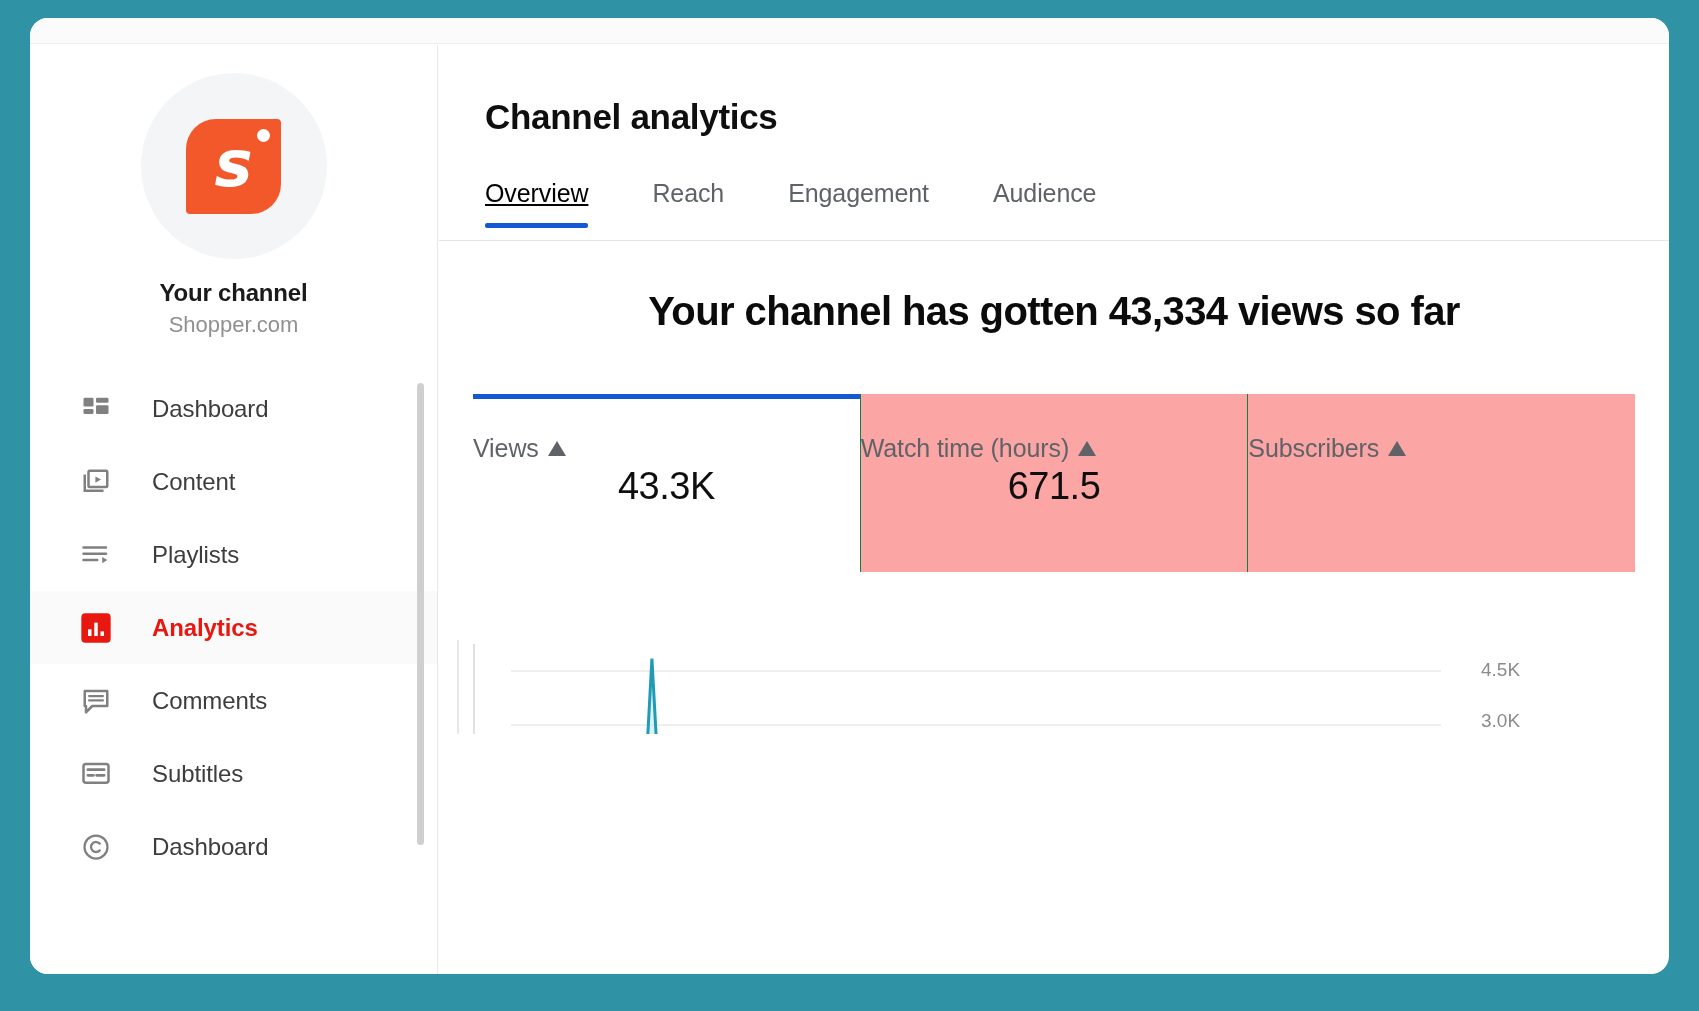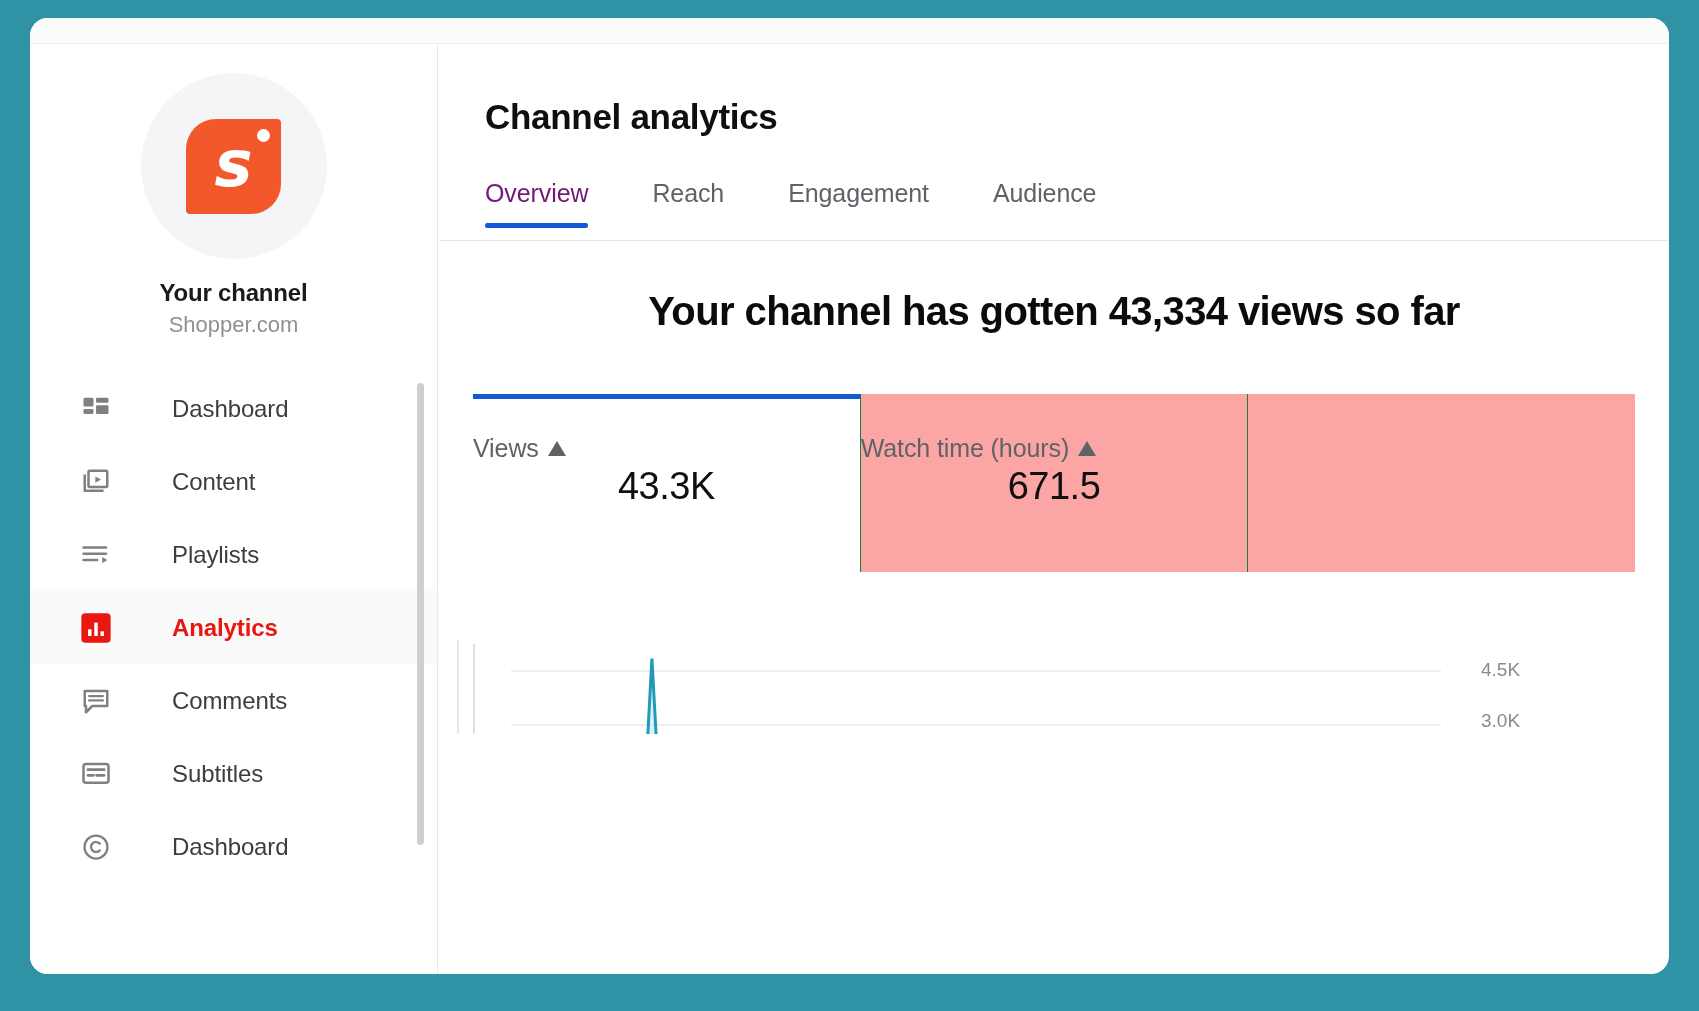--- a/index.html
+++ b/index.html
@@ -106,21 +106,21 @@
 
   .nav-icon {
     width: 36px; height: 36px;
     flex: 0 0 36px;
     display: flex;
     align-items: center;
     justify-content: center;
     color: #808080;
   }
   .nav-label {
-    margin-left: 58px;
+    margin-left: 38px;
     font-size: 24px;
     color: #3d3d3d;
     letter-spacing: -0.1px;
   }
   .nav-item.active .nav-label {
     color: #e8170f;
     font-weight: 700;
   }
 
   .sb-track {
@@ -160,21 +160,21 @@
   }
   .tab {
     font-size: 25px;
     color: #5f6368;
     padding: 0 26px 20px 0;
     margin-right: 38px;
     cursor: pointer;
     position: relative;
     letter-spacing: -0.1px;
   }
-  .tab.active { color: #701a75; }
+  .tab.active { color: #000000; text-decoration: underline; }
   .tab.active::after {
     content: "";
     position: absolute;
     left: 0; right: 26px; bottom: 0;
     height: 5px;
     background: #1558d6;
     border-radius: 2px;
   }
 
   .headline {
@@ -446,20 +446,24 @@
 
       <div class="card">
         <div class="card-label">
           <span>Watch time (hours)</span>
           <span class="tri"></span>
         </div>
         <div class="card-value">671.5</div>
       </div>
 
       <div class="card">
+        <div class="card-label">
+          <span>Subscribers</span>
+          <span class="tri"></span>
+        </div>
       </div>
 
     </div>
 
     <div class="chart-wrap">
       <div class="vline"></div>
       <div class="plot" id="plot">
           <div class="gridline" style="top: 190px;"></div>
           <div class="gridline" style="top: 135.192px;"></div>
           <div class="gridline" style="top: 80.3846px;"></div>

